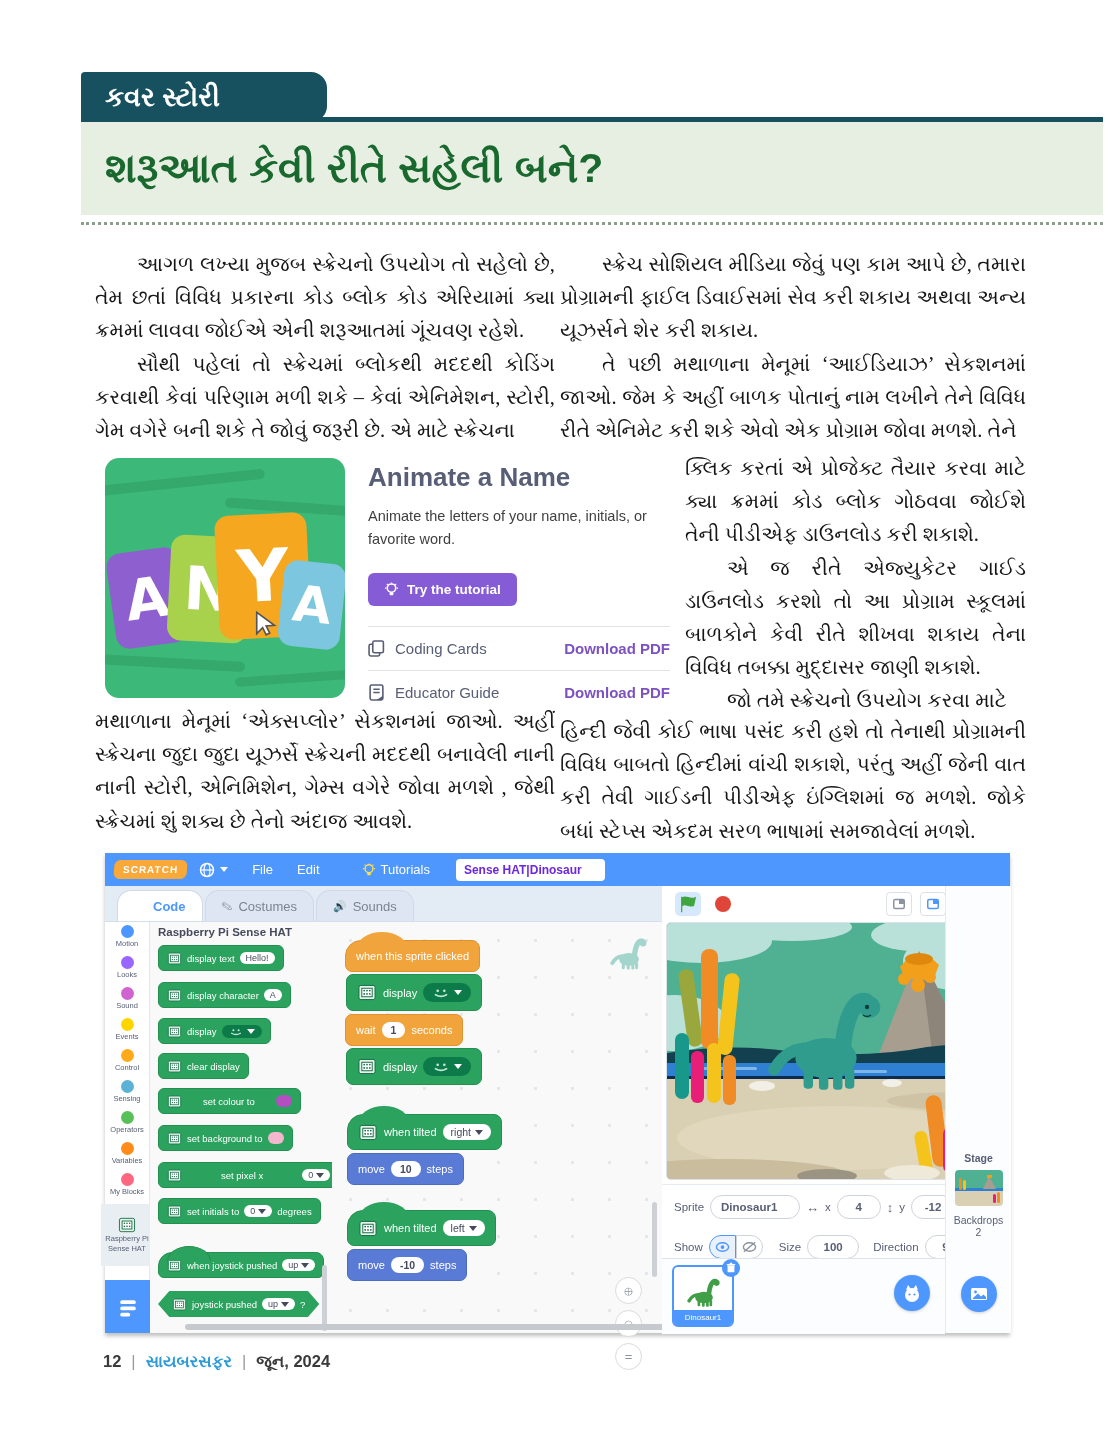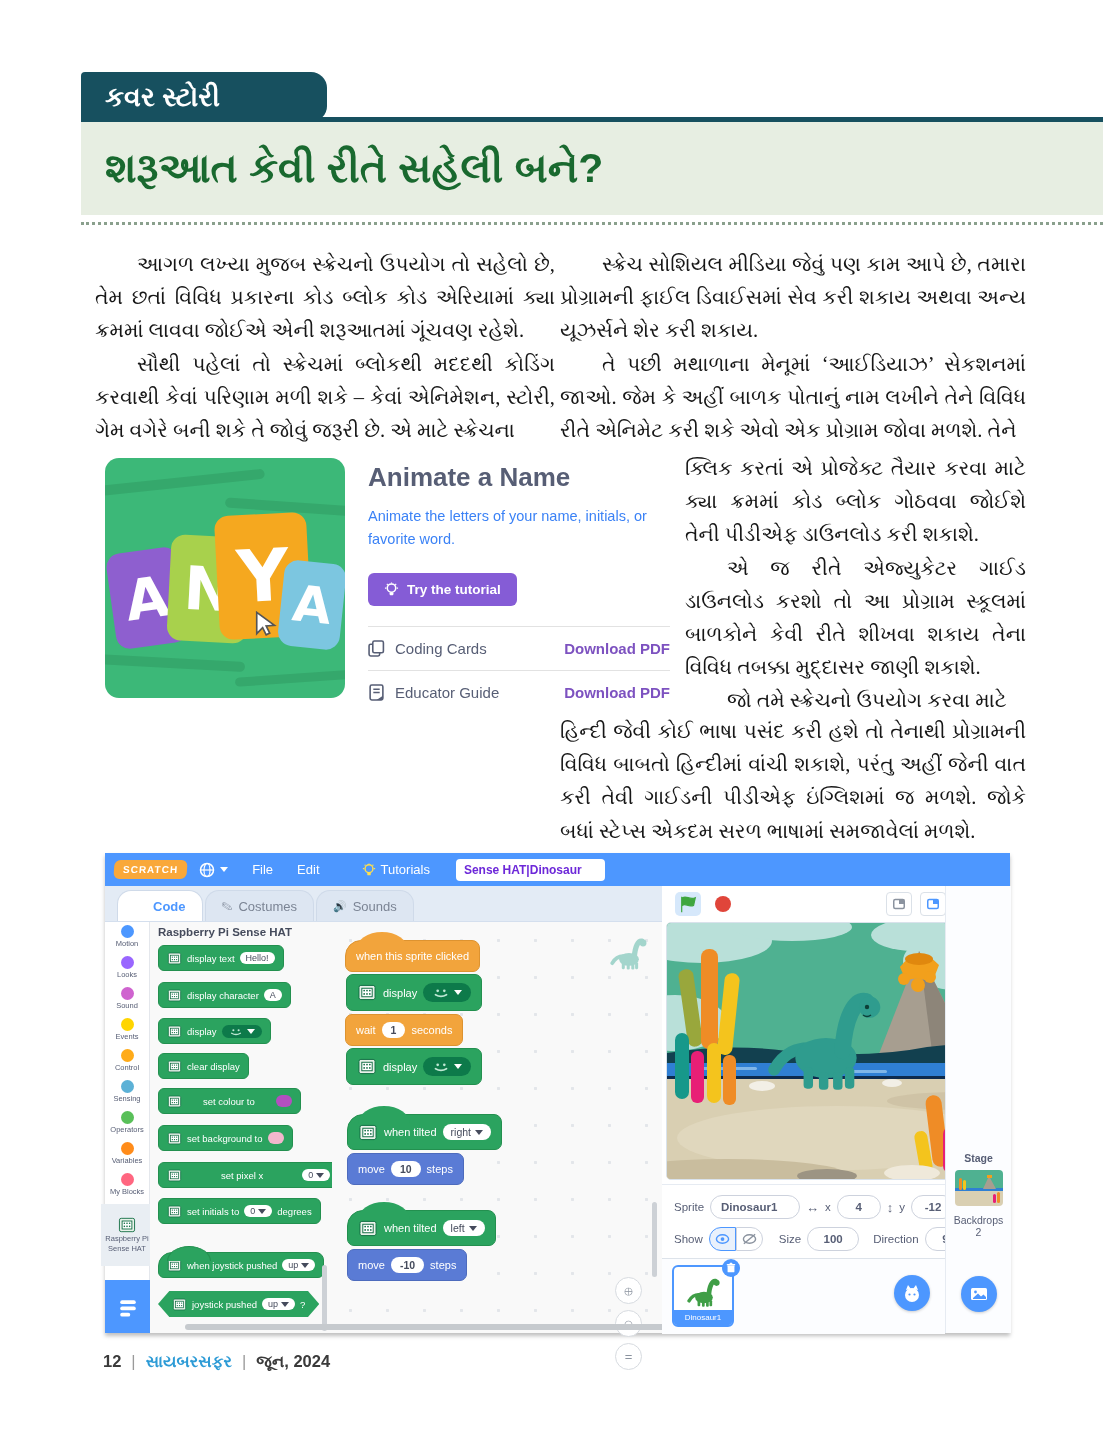--- a/index.html
+++ b/index.html
@@ -25,21 +25,21 @@
   .tb{position:absolute;}
 
   
   .anya{position:absolute;left:105px;top:458px;width:240px;height:240px;background:#3cb878;
         border-radius:14px;overflow:hidden;}
   .anya .wave{position:absolute;background:#35a86c;border-radius:8px;}
   .tile{position:absolute;display:flex;align-items:center;justify-content:center;border-radius:14px;
         color:#fff;font-weight:bold;font-family:"DejaVu Sans",sans-serif;}
   .card-info{position:absolute;left:368px;top:462px;width:302px;}
   .card-info h2{margin:0;font-size:26px;color:#575e75;font-weight:bold;}
-  .card-desc{margin-top:12px;font-size:14.5px;line-height:1.6;color:#3b82f6;}
+  .card-desc{margin-top:12px;font-size:14.5px;line-height:1.6;color:#404040;}
   .try-btn{margin-top:22px;display:inline-flex;align-items:center;gap:8px;background:#855cd6;color:#fff;
            font-size:13.5px;font-weight:bold;border:none;border-radius:6px;padding:9px 16px;cursor:pointer;}
   .card-row{display:flex;align-items:center;justify-content:space-between;border-top:1px solid #e2e2e2;
             padding:13px 0;margin-top:0;}
   .card-row:first-of-type{margin-top:18px;}
   .card-row .lbl{display:flex;align-items:center;gap:10px;font-size:15px;color:#575e75;}
   .card-row .dl{font-size:15px;font-weight:bold;color:#7d52c0;cursor:pointer;}
 
   
   .scratch{position:absolute;left:105px;top:853px;width:905px;height:480px;background:#fff;
@@ -250,20 +250,23 @@
     <p>સૌથી પહેલાં તો સ્ક્રેચમાં બ્લોકથી મદદથી કોડિંગ કરવાથી કેવાં પરિણામ મળી શકે – કેવાં એનિમેશન, સ્ટોરી, ગેમ વગેરે બની શકે તે જોવું જરૂરી છે. એ માટે સ્ક્રેચના</p>
   </div>
   <div class="tb gu" style="left:560px;top:248px;width:466px;">
     <p>સ્ક્રેચ સોશિયલ મીડિયા જેવું પણ કામ આપે છે, તમારા પ્રોગ્રામની ફાઈલ ડિવાઈસમાં સેવ કરી શકાય અથવા અન્ય યૂઝર્સને શેર કરી શકાય.</p>
     <p>તે પછી મથાળાના મેનૂમાં ‘આઈડિયાઝ’ સેકશનમાં જાઓ. જેમ કે અહીં બાળક પોતાનું નામ લખીને તેને વિવિધ રીતે એનિમેટ કરી શકે એવો એક પ્રોગ્રામ જોવા મળશે. તેને</p>
   </div>
   <div class="tb gu" style="left:685px;top:452px;width:341px;">
     <p class="noindent">ક્લિક કરતાં એ પ્રોજેક્ટ તૈયાર કરવા માટે ક્યા ક્રમમાં કોડ બ્લોક ગોઠવવા જોઈશે તેની પીડીએફ ડાઉનલોડ કરી શકાશે.</p>
     <p>એ જ રીતે એજ્યુકેટર ગાઈડ ડાઉનલોડ કરશો તો આ પ્રોગ્રામ સ્કૂલમાં બાળકોને કેવી રીતે શીખવા શકાય તેના વિવિધ તબક્કા મુદ્દાસર જાણી શકાશે.</p>
     <p>જો તમે સ્ક્રેચનો ઉપયોગ કરવા માટે</p>
+  </div>
+  <div class="tb gu" style="left:95px;top:705px;width:460px;">
+    <p class="noindent">મથાળાના મેનૂમાં ‘એક્સપ્લોર’ સેકશનમાં જાઓ. અહીં સ્ક્રેચના જુદા જુદા યૂઝર્સે સ્ક્રેચની મદદથી બનાવેલી નાની નાની સ્ટોરી, એનિમિશેન, ગેમ્સ વગેરે જોવા મળશે , જેથી સ્ક્રેચમાં શું શક્ય છે તેનો અંદાજ આવશે.</p>
   </div>
   <div class="tb gu" style="left:560px;top:715px;width:466px;">
     <p class="noindent">હિન્દી જેવી કોઈ ભાષા પસંદ કરી હશે તો તેનાથી પ્રોગ્રામની વિવિધ બાબતો હિન્દીમાં વાંચી શકાશે, પરંતુ અહીં જેની વાત કરી તેવી ગાઈડની પીડીએફ ઇંગ્લિશમાં જ મળશે. જોકે બધાં સ્ટેપ્સ એકદમ સરળ ભાષામાં સમજાવેલાં મળશે.</p>
   </div>
 
   <div class="anya">
     <div class="wave" style="left:-20px;top:20px;width:180px;height:10px;transform:rotate(-6deg);"></div>
     <div class="wave" style="left:120px;top:45px;width:160px;height:10px;transform:rotate(4deg);"></div>
     <div class="wave" style="left:-10px;top:200px;width:150px;height:10px;transform:rotate(3deg);"></div>
     <div class="wave" style="left:130px;top:215px;width:140px;height:9px;transform:rotate(-4deg);"></div>
@@ -662,21 +665,21 @@
         <div class="si-row" style="top:10px;">
           <span>Sprite</span>
           <input class="pill" style="width: 90px; text-align: left; padding: 0px 10px;" readonly="" value="Dinosaur1">
           <span style="font-size:13px;">↔</span>
           <span>x</span>
           <input class="pill" style="width: 44px;" readonly="" value="4">
           <span style="font-size:13px;">↕</span>
           <span>y</span>
           <input class="pill" style="width: 44px;" readonly="" value="-12">
         </div>
-        <div class="si-row" style="top:42px;">
+        <div class="si-row" style="top:50px;">
           <span>Show</span>
           <span style="display:inline-flex;">
             <span class="eyebtn on">
                 <svg width="15" height="12" viewBox="0 0 16 12" style="color:#4d97ff">
                   <use href="#eye"></use>
                 </svg>
               </span>
             <span class="eyebtn">
                 <svg width="15" height="12" viewBox="0 0 16 12" style="color:#8b939f">
                   <use href="#eyeoff"></use>

